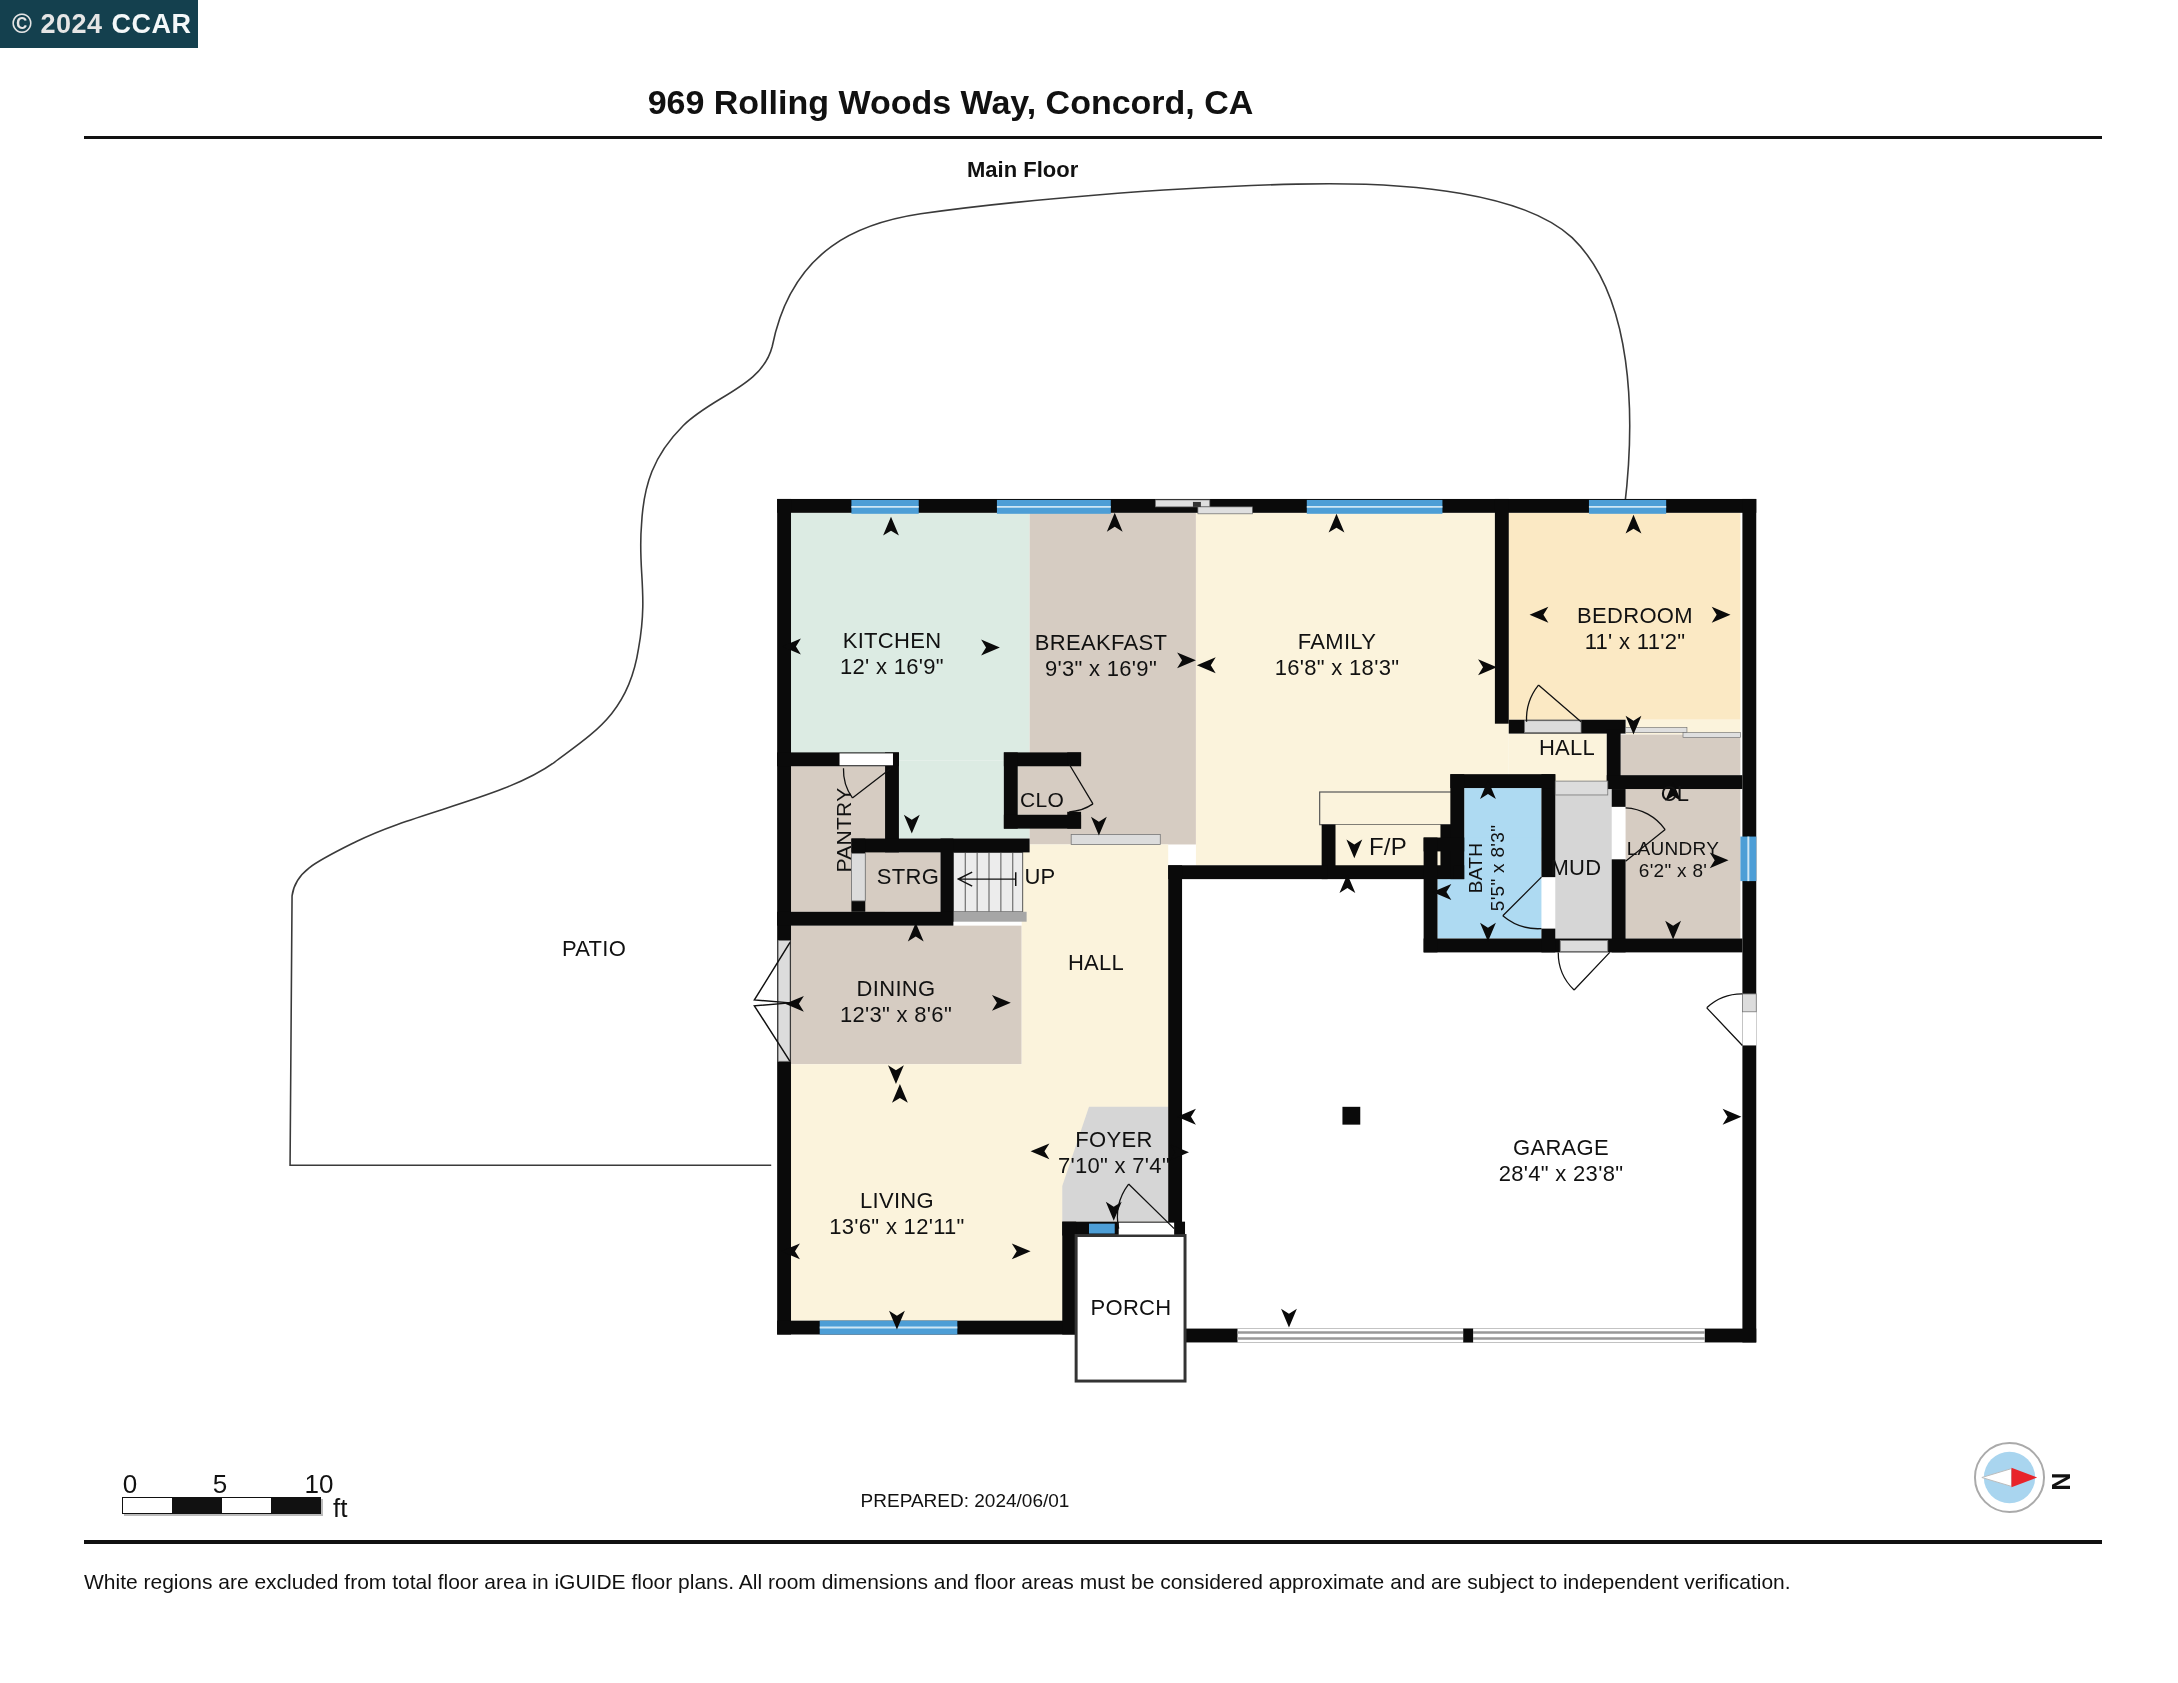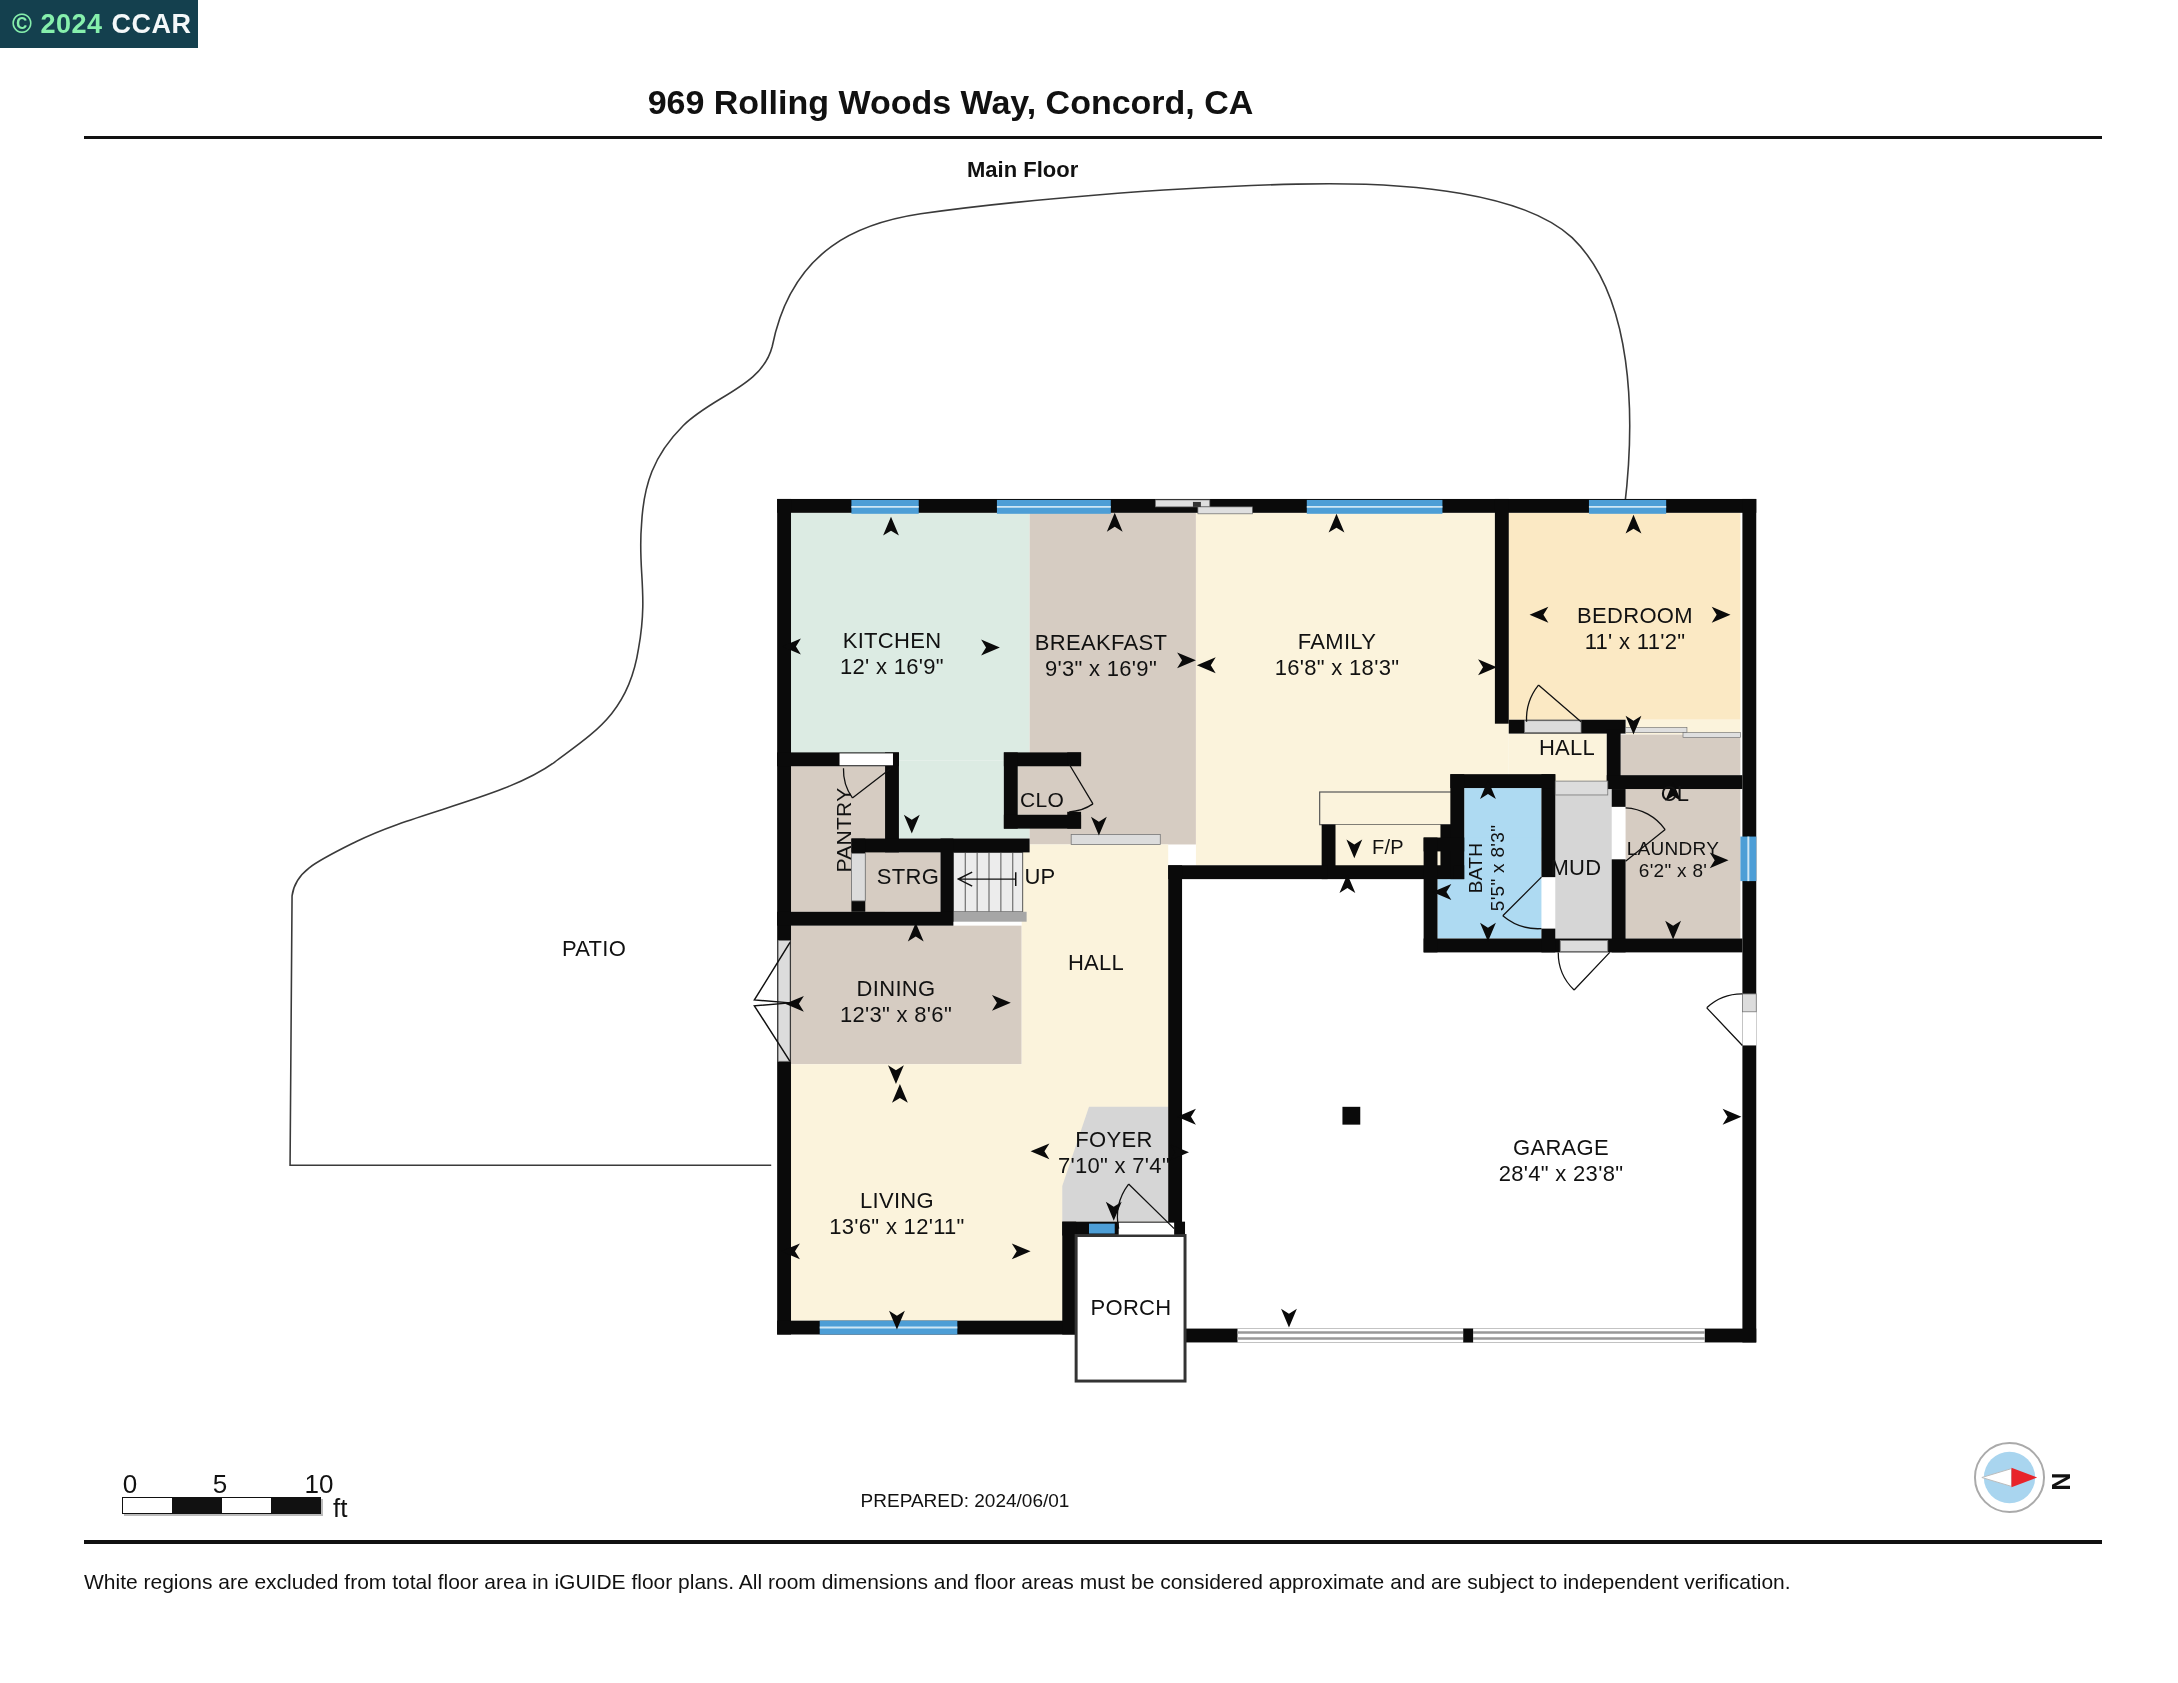--- a/index.html
+++ b/index.html
@@ -2,21 +2,21 @@
 <html><head>
 <meta charset="utf-8">
 <style>
   html,body{margin:0;padding:0;background:#fff;}
   #page{position:relative;width:2178px;height:1683px;background:#fff;overflow:hidden;
         font-family:"Liberation Sans",sans-serif;color:#111;}
   .abs{position:absolute;}
   
   #badge{left:0;top:0;width:198px;height:48px;background:#14404e;line-height:48px;
          padding-left:12px;box-sizing:border-box;font-weight:bold;font-size:27px;letter-spacing:0.5px;}
-  #badge .yr{color:#86efac;} #badge .org{color:#f4f8f9;margin-left:9px;}
+  #badge .yr{color:#e5e5e5;} #badge .org{color:#f4f8f9;margin-left:9px;}
   #title{left:0;top:83px;width:1901px;text-align:center;font-size:34px;font-weight:bold;}
   #rule{left:84px;top:136px;width:2018px;height:3px;background:#111;}
   #subtitle{left:967px;top:153px;display:grid;grid-template-columns:auto auto;column-gap:24px;
             font-size:22px;line-height:34px;}
   #subtitle .fl{font-weight:bold;text-align:center;}
   
   .lbl{position:absolute;transform:translate(-50%,-50%);font-size:22px;line-height:26px;
        text-align:center;letter-spacing:0.3px;white-space:nowrap;}
   .lbl.rot{transform:translate(-50%,-50%) rotate(-90deg);}
   .lbl.sm{font-size:19px;line-height:22px;}
@@ -234,21 +234,21 @@
   <div class="lbl" style="left:1635px;top:629px">
     <div>BEDROOM</div>
       <div>11' x 11'2"</div>
     </div>
   <div class="lbl" style="left:1567px;top:748px">HALL</div>
   <div class="lbl" style="left:1675px;top:794px">CL</div>
   <div class="lbl rot" style="left:844px;top:830px;font-size:21px">PANTRY</div>
   <div class="lbl" style="left:1042px;top:800px;font-size:21px">CLO</div>
   <div class="lbl" style="left:908px;top:877px">STRG</div>
   <div class="lbl" style="left:1040px;top:877px">UP</div>
-  <div class="lbl" style="left:1388px;top:847px;font-size:20px">F/P</div>
+  <div class="lbl" style="left:1388px;top:847px;font-size:24px">F/P</div>
   <div class="lbl rot sm" style="left:1487px;top:868px">
     <div>BATH</div>
       <div>5'5" x 8'3"</div>
     </div>
   <div class="lbl" style="left:1576px;top:868px">MUD</div>
   <div class="lbl sm" style="left:1673px;top:860px">
     <div>LAUNDRY</div>
       <div>6'2" x 8'</div>
     </div>
   <div class="lbl" style="left:896px;top:1002px">

